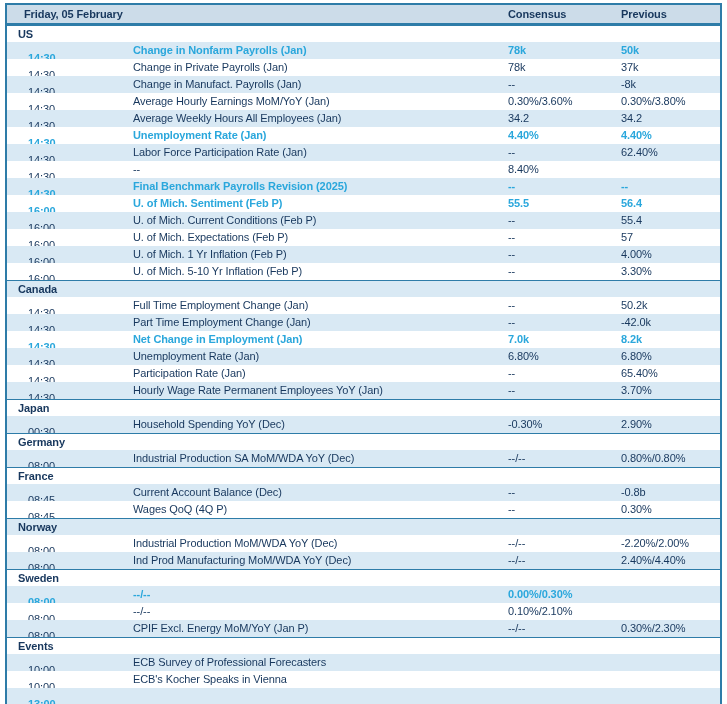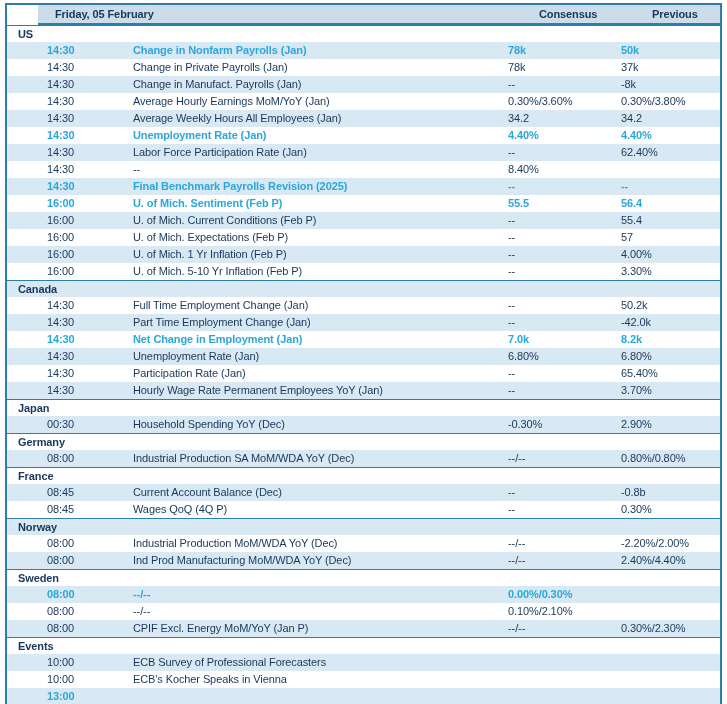--- a/index.html
+++ b/index.html
@@ -18,38 +18,37 @@
   .calendar{
     position:absolute;left:5px;top:3px;width:717px;
     border:2px solid var(--border);
     background:#ffffff;box-sizing:border-box;
   }
   .header-row{
     display:grid;grid-template-columns:501px 113px 1fr;
     height:18px;line-height:18px;background:var(--header-bg);
     border-bottom:2px solid var(--border);
     font-weight:bold;
-    margin-left:31px;
   }
   .header-row .cell{overflow:hidden;white-space:nowrap;}
   .date-label{padding-left:17px;}
   .row{
     display:grid;grid-template-columns:126px 375px 113px 1fr;
     height:17px;line-height:17px;background:#ffffff;
     box-sizing:border-box;
   }
   .row.alt{background:var(--alt-bg);}
   .section-row{
     grid-template-columns:1fr;
     border-top:1px solid var(--border);
     font-weight:bold;
   }
   .cell{overflow:hidden;white-space:nowrap;}
   .section-label{padding-left:11px;}
-  .time-cell{padding-left:40px;}
+  .time-cell{padding-left:21px;margin-top:8px;}
   .row.hl .cell{color:var(--accent);font-weight:bold;}
 </style>
 </head>
 <body>
 
 <div class="calendar">
   <div class="header-row">
     <div class="cell date-label">Friday, 05 February</div>
     <div class="cell">Consensus</div>
     <div class="cell">Previous</div>

